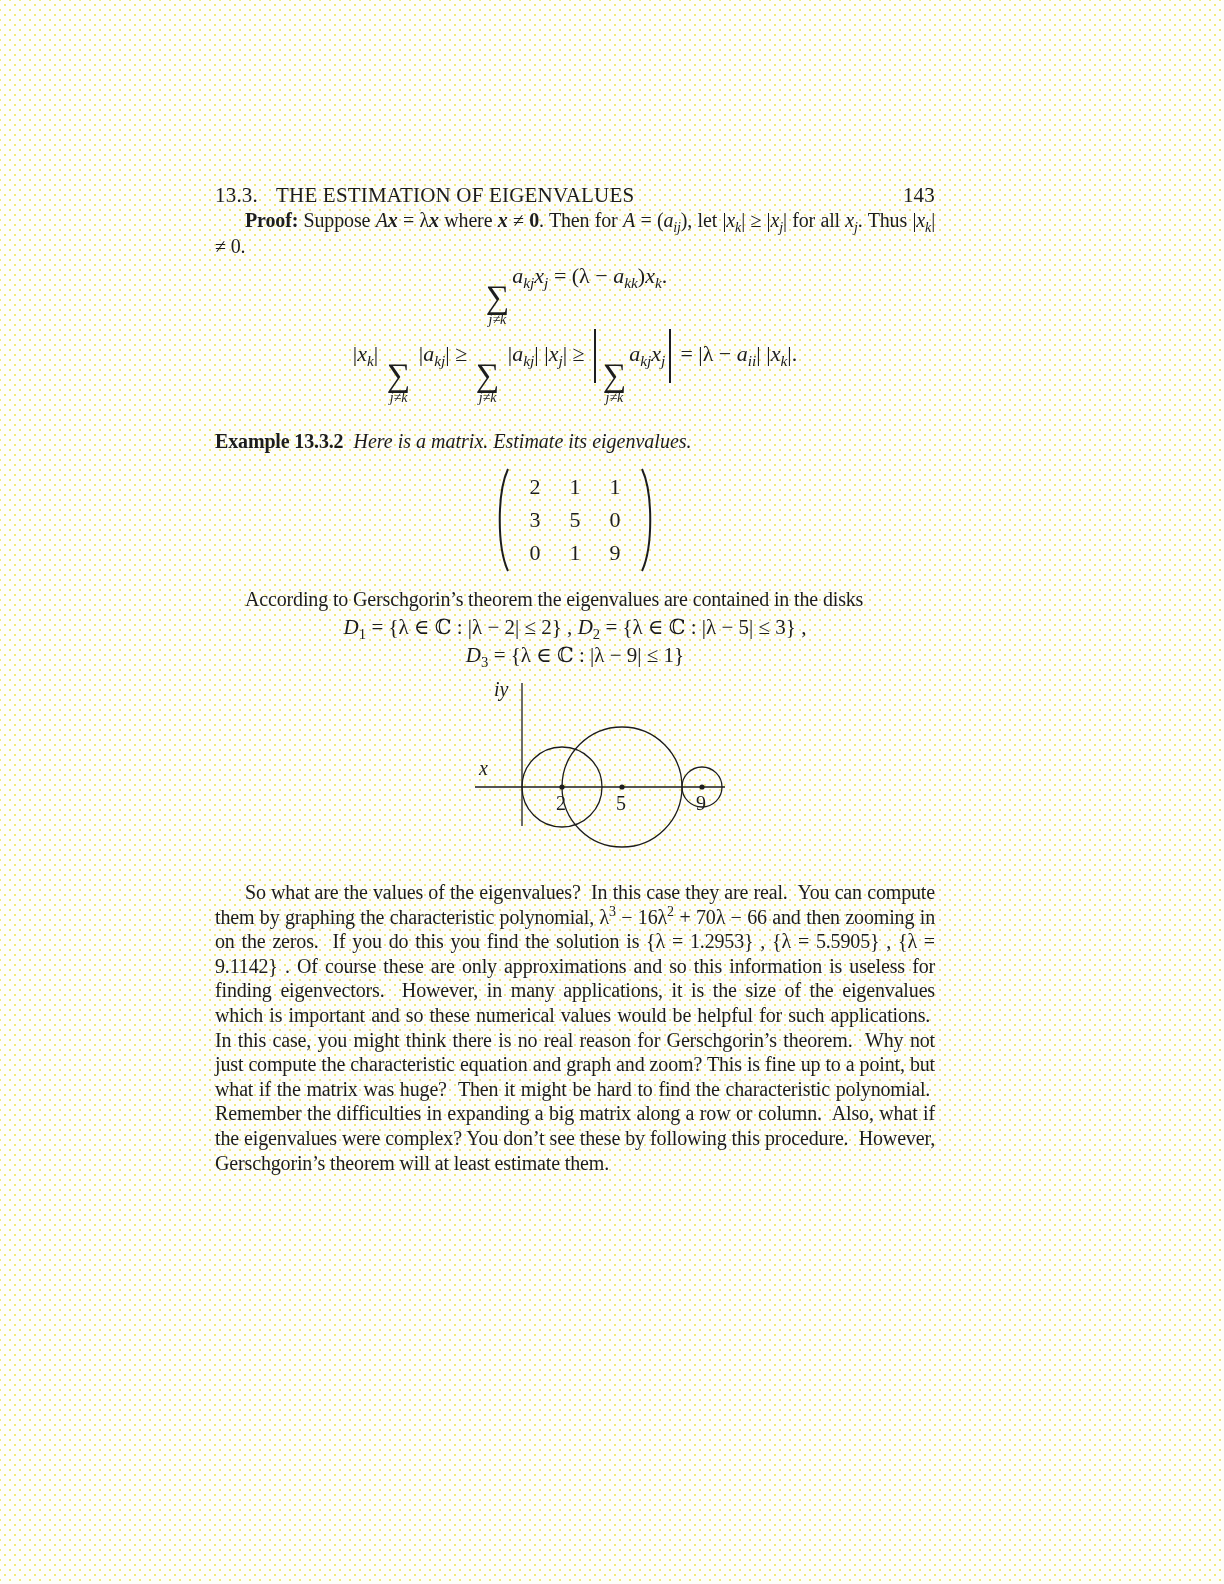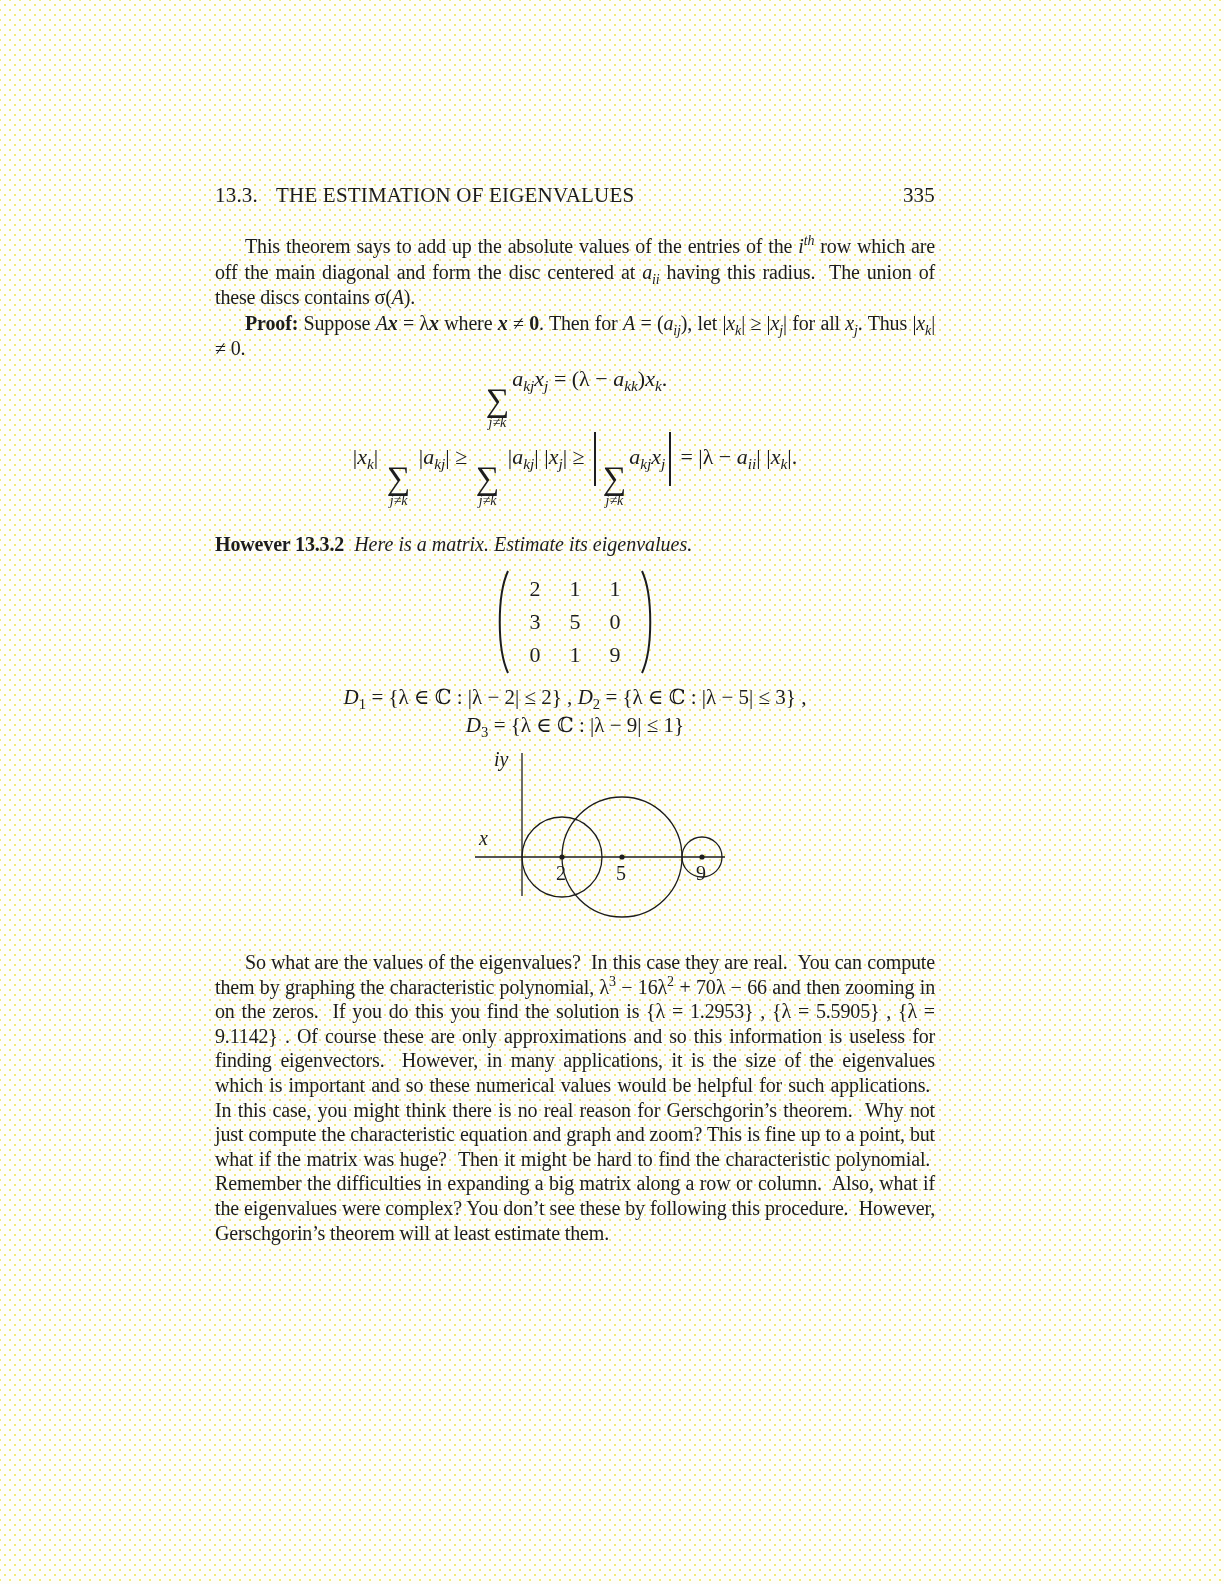--- a/index.html
+++ b/index.html
@@ -47,24 +47,23 @@
 </head>
 <body>
 
 <div class="page">
   <div class="column">
 
     <div class="hdr">
       <span>
         <span class="sec">13.3.</span><span>THE ESTIMATION OF EIGENVALUES</span>
       </span>
-      <span>335</span>
+      <span>143</span>
     </div>
 
-    <p class="indent mt-first">This theorem says to add up the absolute values of the entries of the <i>i<sup>th</sup></i> row which are off the main diagonal and form the disc centered at <i>a<sub>ii</sub></i> having this radius.&nbsp; The union of these discs contains σ(<i>A</i>).</p>
 
     <p class="indent"><b>Proof:</b> Suppose <i>A</i><b><i>x</i></b> = λ<b><i>x</i></b> where <b><i>x</i></b> ≠ <b>0</b>. Then for <i>A</i> = (<i>a<sub>ij</sub></i>), let |<i>x<sub>k</sub></i>| ≥ |<i>x<sub>j</sub></i>| for all <i>x<sub>j</sub></i>. Thus |<i>x<sub>k</sub></i>| ≠ 0.</p>
 
     <div class="eq eq1">
       <span><span class="bigop">
             <span class="sg">∑</span>
             <span class="lm">j≠k</span>
           </span><i>a<sub>kj</sub>x<sub>j</sub></i> = (λ − <i>a<sub>kk</sub></i>)<i>x<sub>k</sub></i>.</span>
     </div>
 
@@ -77,21 +76,21 @@
             <span class="sg">∑</span>
             <span class="lm">j≠k</span>
           </span> |<i>a<sub>kj</sub></i>| |<i>x<sub>j</sub></i>| ≥ <span class="vb"></span><span class="bigop">
             <span class="sg">∑</span>
             <span class="lm">j≠k</span>
           </span><i>a<sub>kj</sub>x<sub>j</sub></i><span class="vb"></span> = |λ − <i>a<sub>ii</sub></i>| |<i>x<sub>k</sub></i>|.</span>
     </div>
 
 
     <p class="example">
-      <b>However 13.3.2</b><i>Here is a matrix. Estimate its eigenvalues.</i>
+      <b>Example 13.3.2</b><i>Here is a matrix. Estimate its eigenvalues.</i>
     </p>
 
     <div class="matrix-wrap">
       <svg width="18" height="110">
           <path d="M15 4 C4 28 4 82 15 106" stroke="#1d1d1d" stroke-width="2" fill="none"></path>
         </svg>
       <div class="mgrid">
         <span>2</span>
         <span>1</span>
         <span>1</span>
@@ -100,20 +99,21 @@
         <span>0</span>
         <span>0</span>
         <span>1</span>
         <span>9</span>
       </div>
       <svg width="18" height="110">
           <path d="M3 4 C14 28 14 82 3 106" stroke="#1d1d1d" stroke-width="2" fill="none"></path>
         </svg>
     </div>
 
+    <p class="indent according">According to Gerschgorin’s theorem the eigenvalues are contained in the disks</p>
 
     <div class="eqd"><i>D</i><sub>1</sub> = {λ ∈ ℂ : |λ − 2| ≤ 2} , <i>D</i><sub>2</sub> = {λ ∈ ℂ : |λ − 5| ≤ 3} ,</div>
     <div class="eqd"><i>D</i><sub>3</sub> = {λ ∈ ℂ : |λ − 9| ≤ 1}</div>
 
 
     <svg class="figure" width="270" height="190">
         <line x1="8" y1="117" x2="258" y2="117" stroke="#1d1d1d" stroke-width="1.3"></line>
         <line x1="55" y1="13" x2="55" y2="156" stroke="#1d1d1d" stroke-width="1.3"></line>
         <circle cx="95" cy="117" r="40" fill="none" stroke="#1d1d1d" stroke-width="1.3"></circle>
         <circle cx="95" cy="117" r="2.6" fill="#1d1d1d"></circle>

